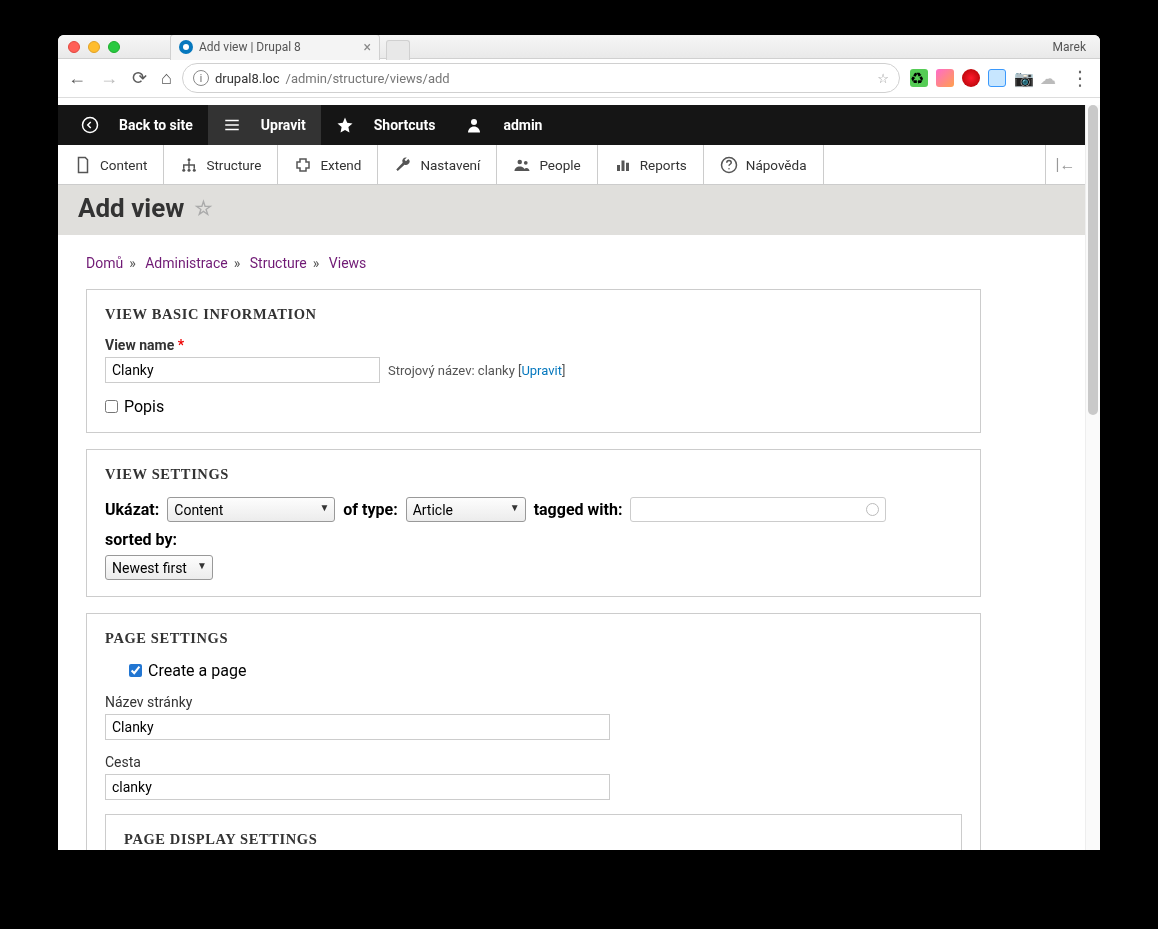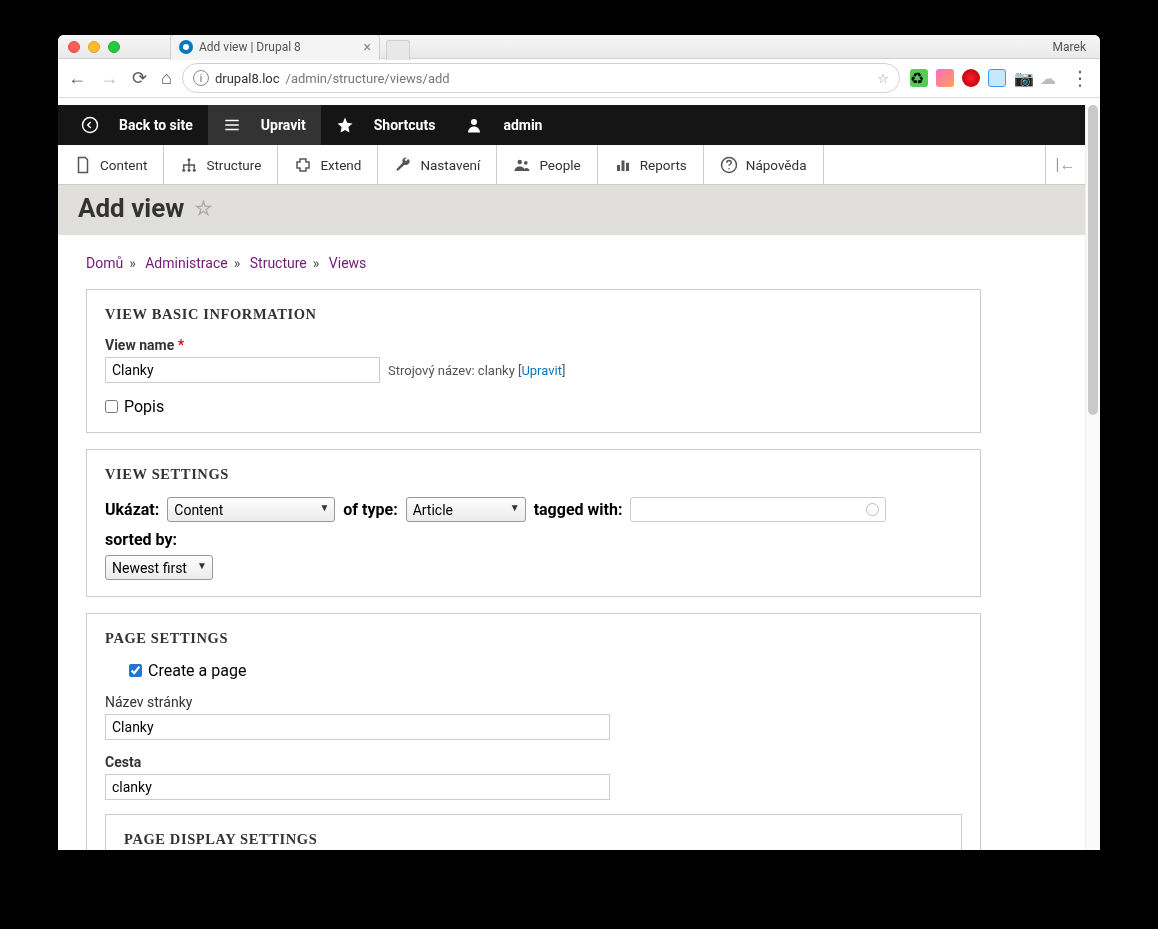--- a/index.html
+++ b/index.html
@@ -276,21 +276,21 @@
           <div class="fs-title">PAGE SETTINGS</div>
           <div class="cbrow" style="margin-top:0;padding-left:24px;">
             <input type="checkbox" checked="" style="accent-color: rgb(34, 118, 210);">
             <span>Create a page</span>
           </div>
           <div class="subfield">
             <label class="block" style="font-weight:400;">Název stránky</label>
             <input type="text" class="w505" value="Clanky" style="">
           </div>
           <div class="subfield">
-            <label class="block" style="font-weight:700;">Cesta</label>
+            <label class="block" style="font-weight:400;">Cesta</label>
             <input type="text" class="w505" value="clanky" style="">
           </div>
           <div class="subfield">
             <fieldset class="inner">
               <div class="fs-title">PAGE DISPLAY SETTINGS</div>
               <div style="font-size:14px;margin-bottom:6px;">Display format:</div>
 
             </fieldset>
           </div>
         </fieldset>

